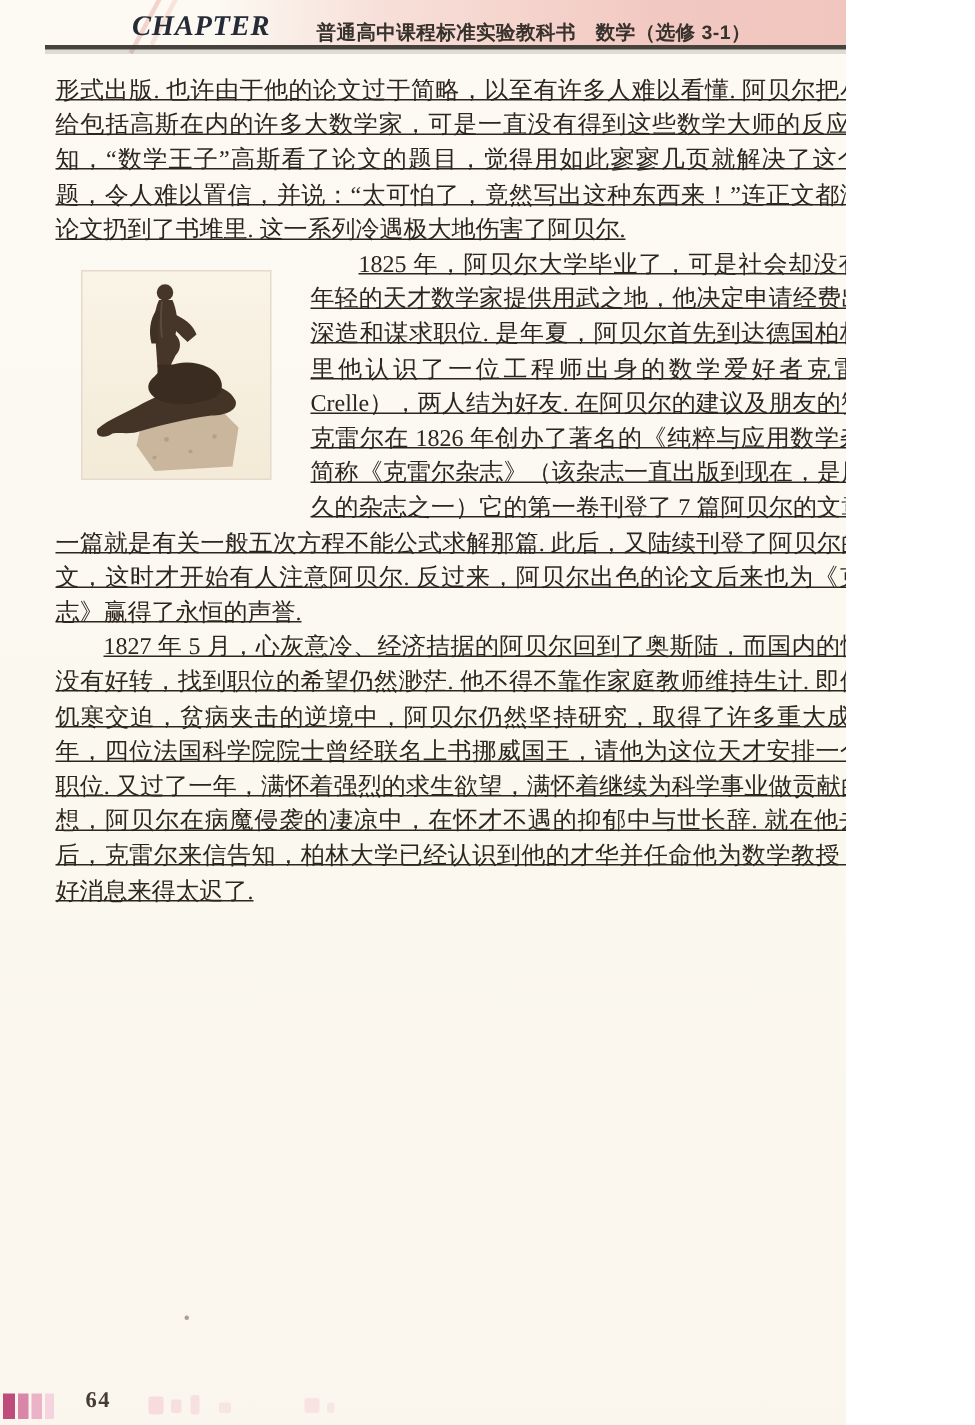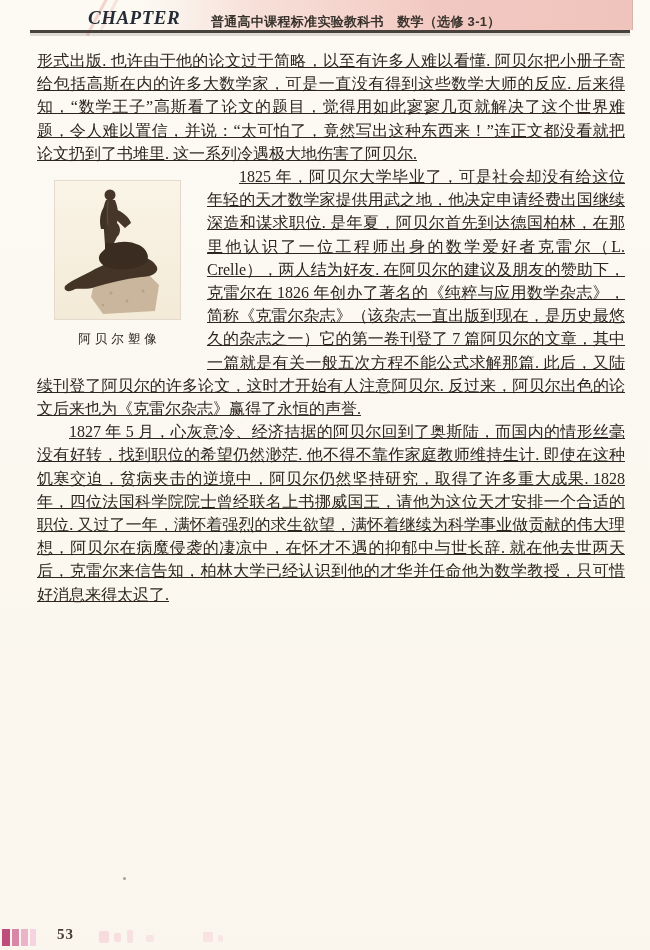--- a/index.html
+++ b/index.html
@@ -1,17 +1,17 @@
 <!DOCTYPE html>
 <html><head>
 <meta charset="utf-8">
 <style>
   html,body{margin:0;padding:0;}
   .page{
-    position:relative;width:650px;height:950px;overflow:hidden;
+    position:relative;width:564px;height:950px;overflow:hidden;
     background:linear-gradient(180deg,#fcfaf3 0%,#fbf8f0 55%,#faf6ee 100%);
     font-family:"Liberation Serif",serif;
   }
   
   .header{position:absolute;left:0;top:0;width:650px;height:40px;}
   .header-band{
     position:absolute;left:143px;top:0;width:489px;height:30px;
     background:linear-gradient(90deg,rgba(244,205,198,0) 0%,rgba(243,203,196,.55) 22%,#f2c9c2 60%,#efc4bd 100%);
     border-right:1px solid #d8b2ab;
   }
@@ -108,36 +108,35 @@
 
             <circle cx="55" cy="14" r="5.5" fill="#46362a"></circle>
             <path d="M51,19 L60,19 C63,26 64,34 62,42 C66,46 66,52 62,56 L58,64 L50,64 L49,50 L48,34 C48,28 49,23 51,19 Z" fill="#46362a"></path>
             <path d="M60,28 C68,31 74,36 76,42 L70,47 C65,42 60,38 58,34 Z" fill="#46362a"></path>
             <path d="M49,26 C45,32 44,40 46,48 L51,48 C50,40 51,32 52,27 Z" fill="#403126"></path>
             <path d="M50,62 L60,62 L62,74 L56,80 L50,76 Z" fill="#3a2c21"></path>
 
             <path d="M53,20 C52,28 52,36 53,44" stroke="#6b584a" stroke-width="1.2" fill="none" opacity=".6"></path>
           </svg>
         </div>
-        <figcaption class="statue-caption">阿贝尔塑像</figcaption>
       </figure>
       <p class="indent">1825 年，阿贝尔大学毕业了，可是社会却没有给这位年轻的天才数学家提供用武之地，他决定申请经费出国继续深造和谋求职位. 是年夏，阿贝尔首先到达德国柏林，在那里他认识了一位工程师出身的数学爱好者克雷尔（L. Crelle），两人结为好友. 在阿贝尔的建议及朋友的赞助下，克雷尔在 1826 年创办了著名的《纯粹与应用数学杂志》，简称《克雷尔杂志》（该杂志一直出版到现在，是历史最悠久的杂志之一）它的第一卷刊登了 7 篇阿贝尔的文章，其中一篇就是有关一般五次方程不能公式求解那篇. 此后，又陆续刊登了阿贝尔的许多论文，这时才开始有人注意阿贝尔. 反过来，阿贝尔出色的论文后来也为《克雷尔杂志》赢得了永恒的声誉.</p>
       <p class="indent">1827 年 5 月，心灰意冷、经济拮据的阿贝尔回到了奥斯陆，而国内的情形丝毫没有好转，找到职位的希望仍然渺茫. 他不得不靠作家庭教师维持生计. 即使在这种饥寒交迫，贫病夹击的逆境中，阿贝尔仍然坚持研究，取得了许多重大成果. 1828 年，四位法国科学院院士曾经联名上书挪威国王，请他为这位天才安排一个合适的职位. 又过了一年，满怀着强烈的求生欲望，满怀着继续为科学事业做贡献的伟大理想，阿贝尔在病魔侵袭的凄凉中，在怀才不遇的抑郁中与世长辞. 就在他去世两天后，克雷尔来信告知，柏林大学已经认识到他的才华并任命他为数学教授，只可惜好消息来得太迟了.</p>
     </div>
   </div>
 
   <div class="speck"></div>
 
   <div class="footer-bars">
     <div class="bar b1"></div>
     <div class="bar b2"></div>
     <div class="bar b3"></div>
     <div class="bar b4"></div>
   </div>
-  <div class="page-number">53</div>
+  <div class="page-number">64</div>
   <div class="smudge sm1"></div>
   <div class="smudge sm2"></div>
   <div class="smudge sm3"></div>
   <div class="smudge sm4"></div>
   <div class="smudge sm5"></div>
   <div class="smudge sm6"></div>
 
 </div>
 
 </body></html>

